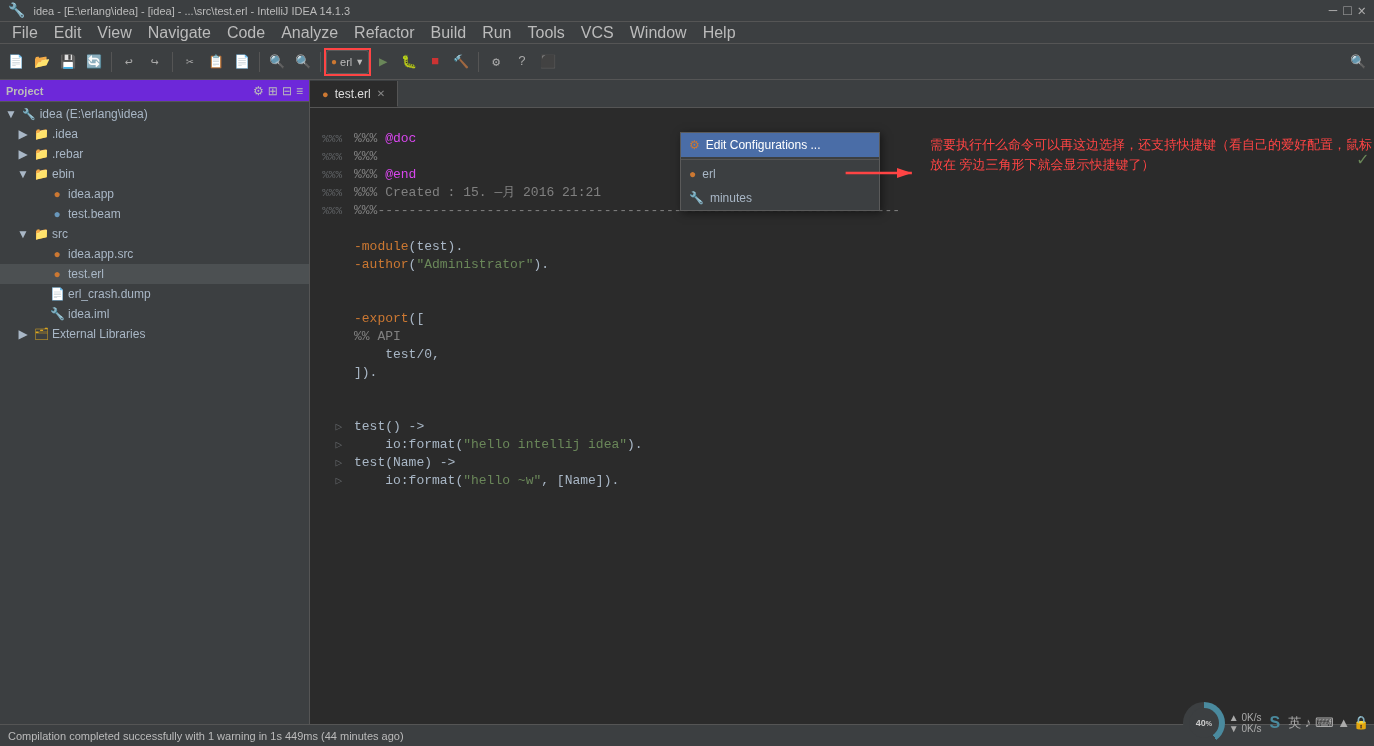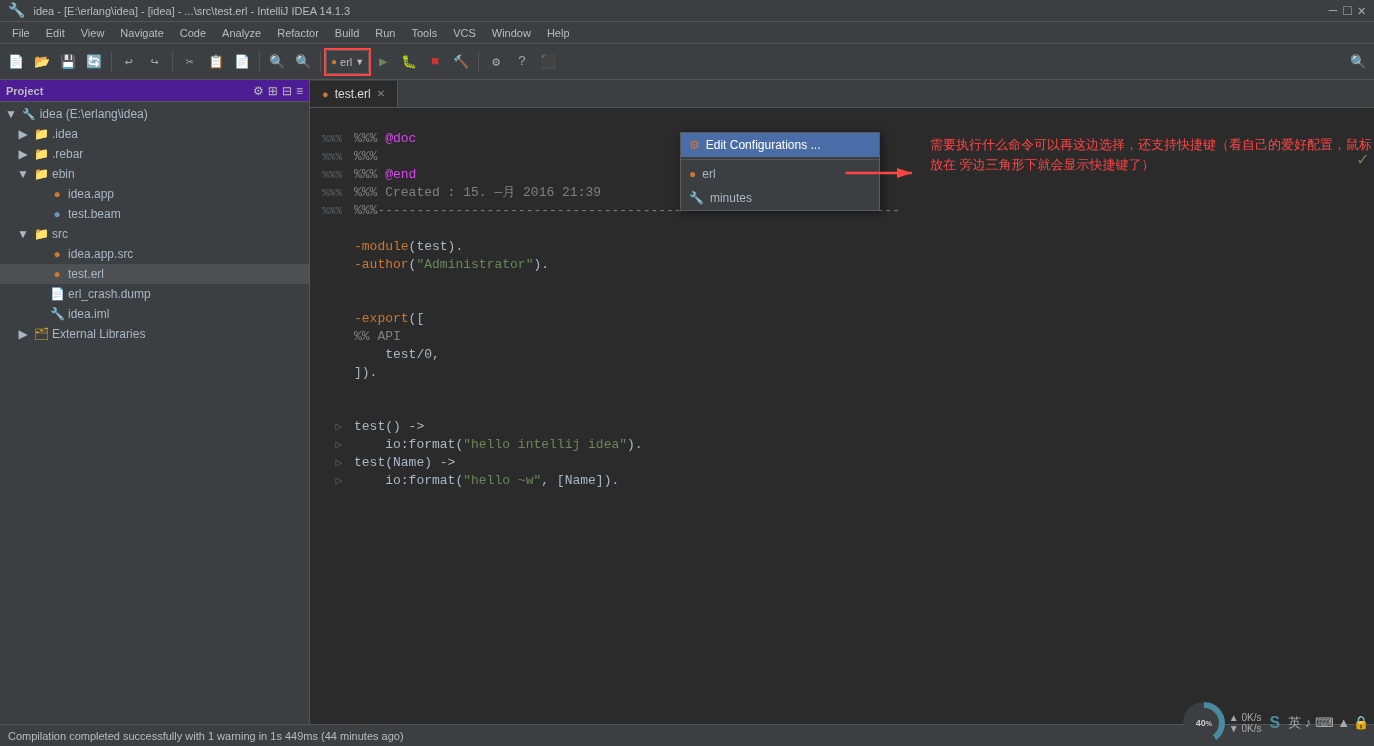--- a/index.html
+++ b/index.html
@@ -37,21 +37,21 @@
 
     
     #menu-bar {
       height: 22px;
       background: #3c3f41;
       display: flex;
       align-items: center;
       padding: 0 4px;
       border-bottom: 1px solid #555;
       font-family: Arial, sans-serif;
-      font-size: 11px;
+      font-size: 16px;
       color: #bbb;
     }
     #menu-bar .menu-item {
       padding: 2px 8px;
       cursor: pointer;
       white-space: nowrap;
     }
 
     
     #toolbar {
@@ -106,21 +106,21 @@
     #project-panel {
       width: 310px;
       background: #3c3f41;
       border-right: 1px solid #555;
       display: flex;
       flex-direction: column;
       overflow: hidden;
     }
     #project-header {
       height: 22px;
-      background: #4c1d95;
+      background: #6d28d9;
       display: flex;
       align-items: center;
       justify-content: space-between;
       padding: 0 6px;
       border-bottom: 1px solid #555;
       font-family: Arial, sans-serif;
       font-size: 11px;
       color: #bbb;
     }
     #project-header .header-icons {
@@ -525,21 +525,21 @@
       <div class="code-line">
         <span class="line-num">%%%</span>
         <span class="line-content comment">%%%</span>
       </div>
       <div class="code-line">
         <span class="line-num">%%%</span>
         <span class="line-content comment">%%% <span class="kw-doc">@end</span></span>
       </div>
       <div class="code-line">
         <span class="line-num">%%%</span>
-        <span class="line-content comment">%%% Created : 15. —月 2016 21:39</span>
+        <span class="line-content comment">%%% Created : 15. —月 2016 21:21</span>
       </div>
       <div class="code-line">
         <span class="line-num">%%%</span>
         <span class="line-content comment">%%%-------------------------------------------------------------------</span>
       </div>
       <div class="code-line">
         <span class="line-num"></span>
         <span class="line-content"></span>
       </div>
       <div class="code-line">

